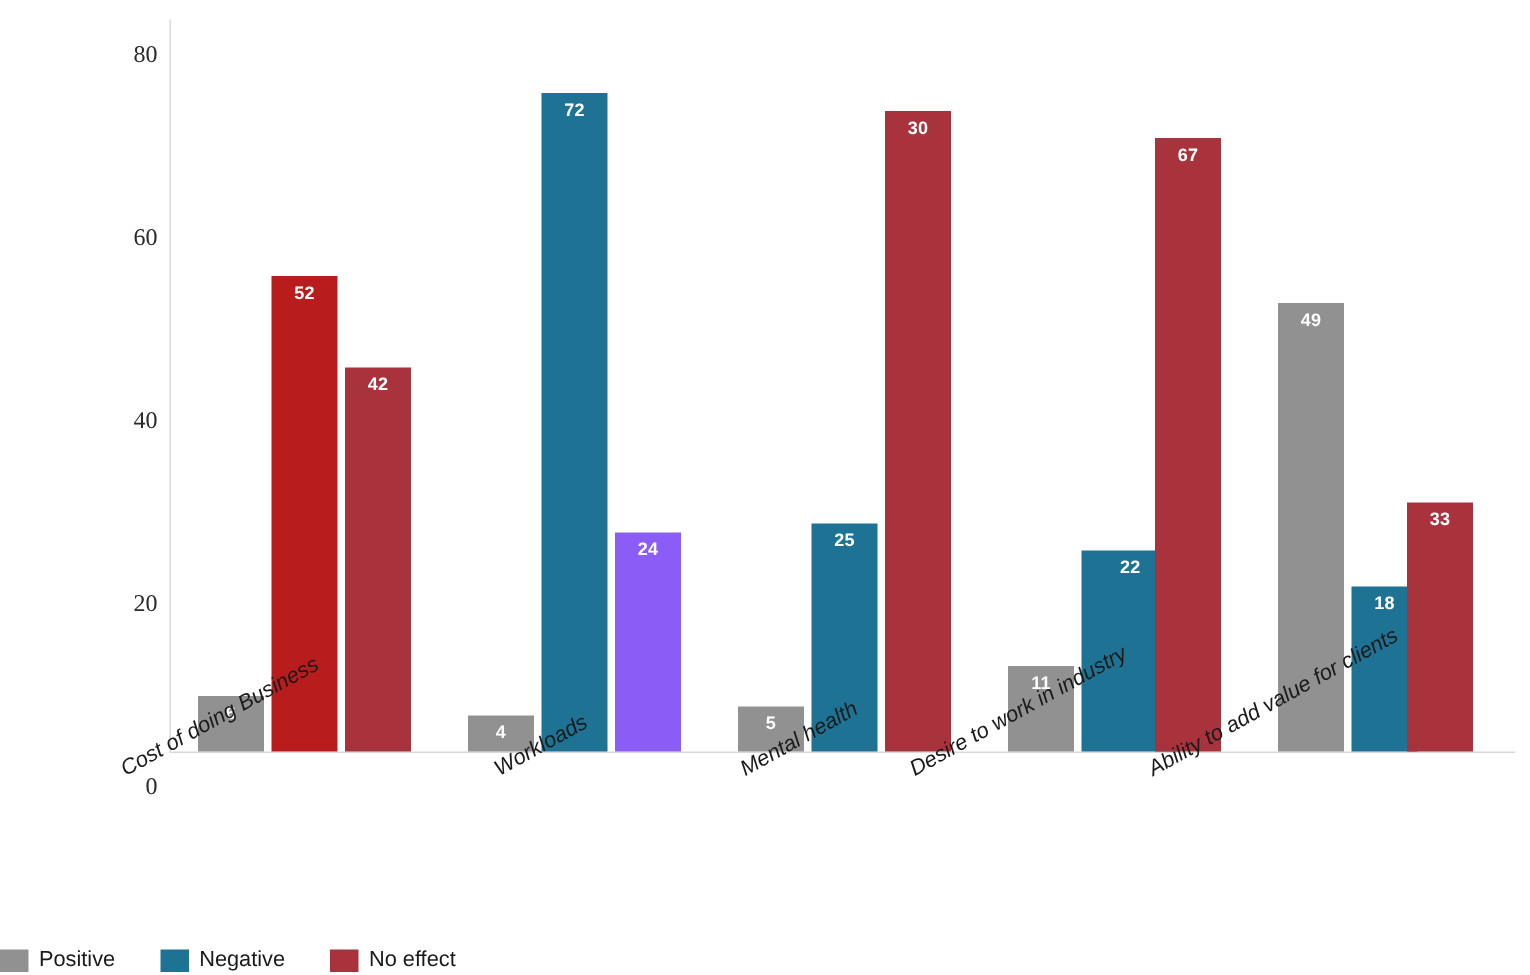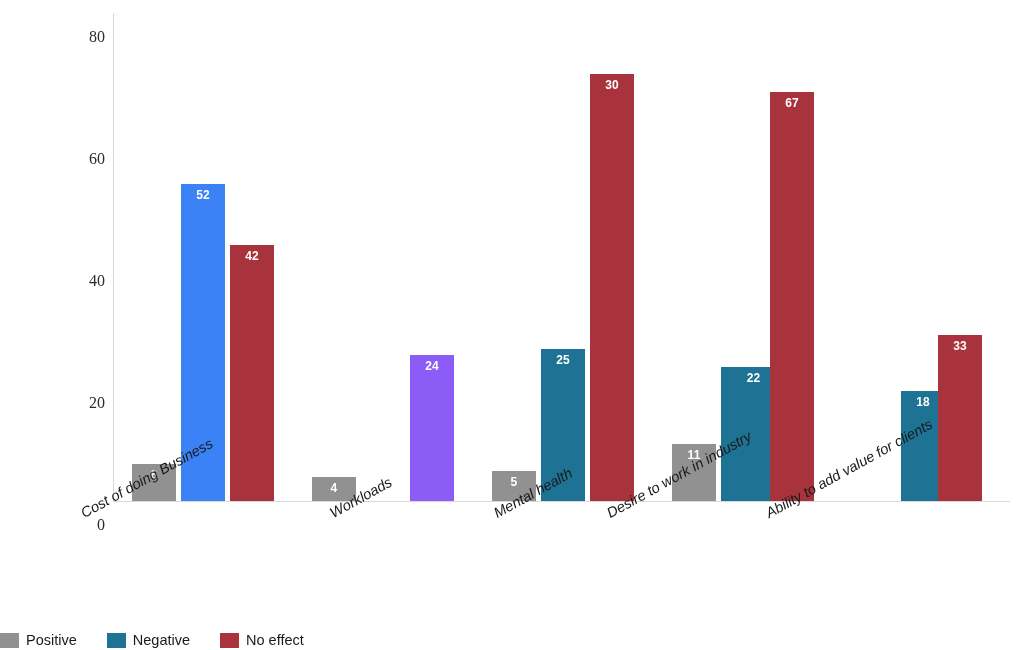--- a/index.html
+++ b/index.html
@@ -148,31 +148,34 @@
       <div class="y-tick" style="top: 257px;">40</div>
       <div class="y-tick" style="top: 379px;">20</div>
       <div class="y-tick" style="top: 501px;">0</div>
     </div>
 
   <div class="plot-area">
       <div class="bar-group" style="left: 19px; width: 142px;">
         <div class="bar" style="left: 0px; height: 36.6px; background: rgb(145, 145, 145);">
           <div class="bar-label">6</div>
         </div>
-        <div class="bar" style="left: 49px; height: 317.2px; background: #3b82f6;">
+        <div class="bar" style="left: 49px; height: 317.2px; background: #b91c1c;">
           <div class="bar-label">52</div>
         </div>
         <div class="bar" style="left: 98px; height: 256.2px; background: rgb(168, 51, 60);">
           <div class="bar-label">42</div>
         </div>
       </div>
       <div class="bar-group" style="left: 199px; width: 142px;">
         <div class="bar" style="left: 0px; height: 24.4px; background: rgb(145, 145, 145);">
           <div class="bar-label">4</div>
         </div>
+        <div class="bar" style="left: 49px; height: 439.2px; background: rgb(30, 115, 149);">
+          <div class="bar-label">72</div>
+        </div>
         <div class="bar" style="left: 98px; height: 146.4px; background: #8b5cf6;">
           <div class="bar-label">24</div>
         </div>
       </div>
       <div class="bar-group" style="left: 379px; width: 142px;">
         <div class="bar" style="left: 0px; height: 30.5px; background: rgb(145, 145, 145);">
           <div class="bar-label">5</div>
         </div>
         <div class="bar" style="left: 49px; height: 152.5px; background: rgb(30, 115, 149);">
           <div class="bar-label">25</div>
@@ -186,20 +189,23 @@
           <div class="bar-label">11</div>
         </div>
         <div class="bar" style="left: 49px; height: 134.2px; background: rgb(30, 115, 149); padding-left: 21px;">
           <div class="bar-label">22</div>
         </div>
         <div class="bar" style="left: 98px; height: 408.7px; background: rgb(168, 51, 60);">
           <div class="bar-label">67</div>
         </div>
       </div>
       <div class="bar-group" style="left: 739px; width: 142px;">
+        <div class="bar" style="left: 0px; height: 298.9px; background: rgb(145, 145, 145);">
+          <div class="bar-label">49</div>
+        </div>
         <div class="bar" style="left: 49px; height: 109.8px; background: rgb(30, 115, 149);">
           <div class="bar-label">18</div>
         </div>
         <div class="bar" style="left: 86px; height: 166px; background: rgb(168, 51, 60);">
           <div class="bar-label">33</div>
         </div>
       </div>
     </div>
 
   <div class="legend">

